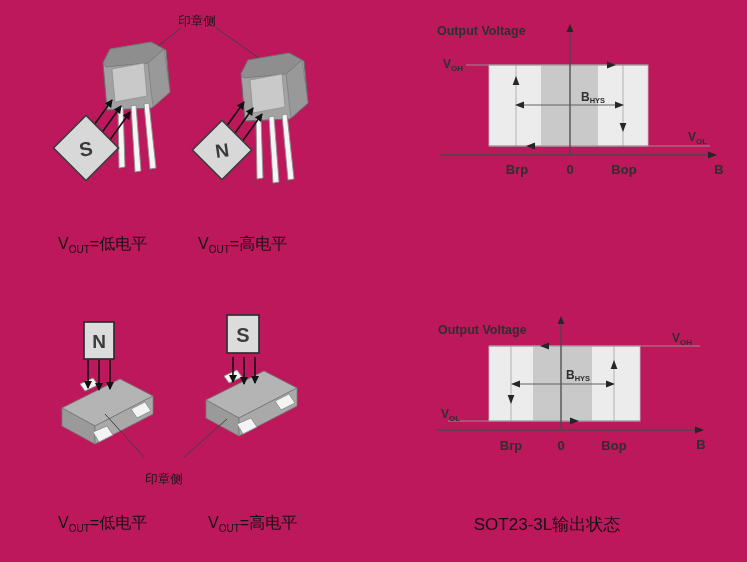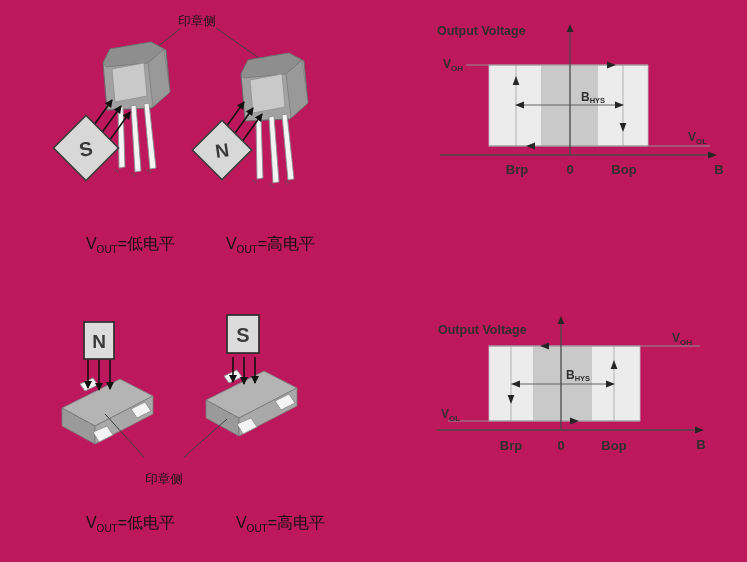--- a/index.html
+++ b/index.html
@@ -29,21 +29,21 @@
   .thin{stroke:#a3a3a3;stroke-width:.8;}
   .ax{stroke:#4a4a4a;stroke-width:1.3;}
   .dbl{stroke:#555;stroke-width:.9;}
   .ah{fill:#262626;stroke:none;}
   .gt{font-weight:700;fill:#2f2f2f;}
   .gtitle{font-size:12.5px;}
   .gsub{font-size:8px;}
   .gtick{font-size:13px;}
 
   
-  .caption{position:absolute;text-align:center;font-size:16px;color:#111;white-space:nowrap;}
+  .caption{position:absolute;font-size:16px;color:#111;white-space:nowrap;}
   .caption sub{font-size:10px;}
   .gcaption{position:absolute;text-align:center;font-size:17px;color:#111;white-space:nowrap;}
 </style>
 </head>
 <body>
 
 <div class="canvas">
 
   <svg style="left:0;top:0;width:373px;height:230px" viewBox="0 0 373 230">
     <defs>
@@ -227,14 +227,15 @@
   <div class="caption" style="left:198px;top:234px;width:145px;">
     <span>V</span><sub>OUT</sub><span>=高电平</span>
   </div>
 
   <div class="caption" style="left:58px;top:513px;width:145px;">
     <span>V</span><sub>OUT</sub><span>=低电平</span>
   </div>
   <div class="caption" style="left:208px;top:513px;width:145px;">
     <span>V</span><sub>OUT</sub><span>=高电平</span>
   </div>
+  <div class="gcaption" style="left:452px;top:513px;width:190px;">SOT23-3L输出状态</div>
 
 </div>
 
 </body></html>

